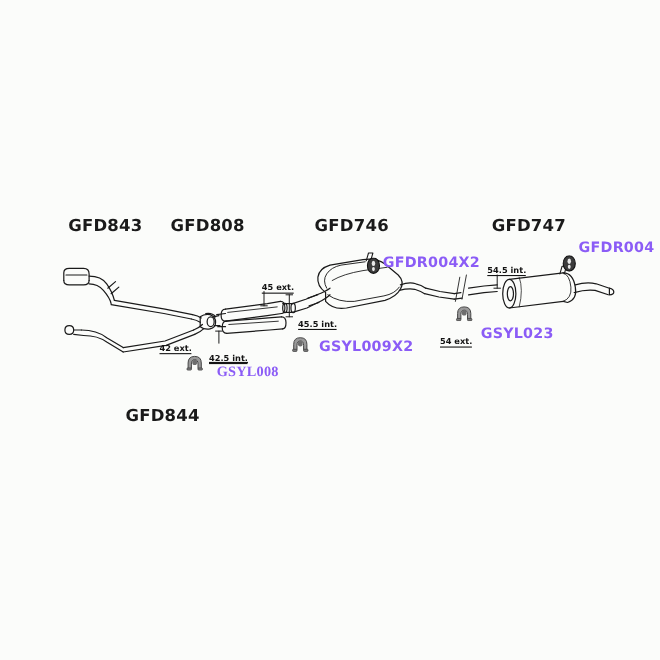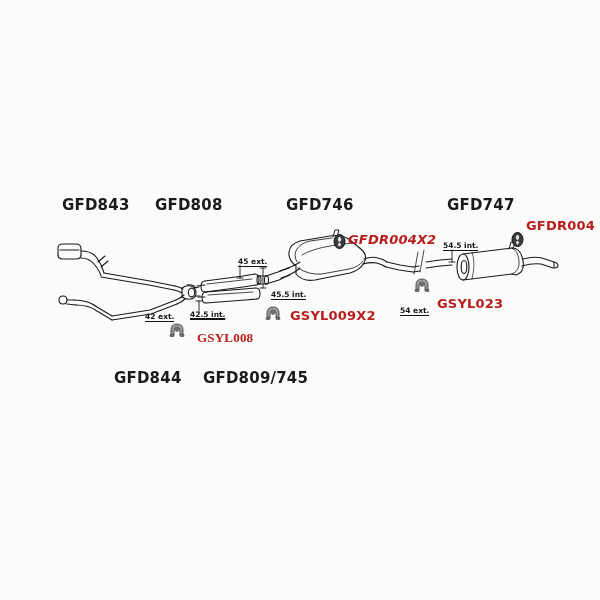--- a/index.html
+++ b/index.html
@@ -30,21 +30,21 @@
     font-weight: bold;
     color: #1a1a1a;
     white-space: nowrap;
     letter-spacing: 0.2px;
   }
   .ref-label {
     position: absolute;
     font-family: "DejaVu Sans", "Liberation Sans", sans-serif;
     font-size: 13px;
     font-weight: bold;
-    color: #b91c1c;
+    color: #8b5cf6;
     white-space: nowrap;
     letter-spacing: 0.2px;
   }
   .dim-label {
     position: absolute;
     font-family: "DejaVu Sans", "Liberation Sans", sans-serif;
     font-size: 7.5px;
     font-weight: bold;
     color: #141414;
     white-space: nowrap;
@@ -213,32 +213,31 @@
         <path d="M449,262 L455,262"></path>
       </g>
     </g>
   </svg>
 
   <div class="part-label" style="left:62px; top:196px;">GFD843</div>
   <div class="part-label" style="left:155px; top:196px;">GFD808</div>
   <div class="part-label" style="left:286px; top:196px;">GFD746</div>
   <div class="part-label" style="left:447px; top:196px;">GFD747</div>
   <div class="part-label" style="left:90px; top:369px;margin-left:24px;">GFD844</div>
-  <div class="part-label" style="left:203px; top:369px;">GFD809/745</div>
-
-  <div class="ref-label" style="left:348px; top:232px;font-style:italic;">GFDR004X2</div>
+
+  <div class="ref-label" style="left:348px; top:232px;">GFDR004X2</div>
   <div class="ref-label" style="left:526px; top:218px;">GFDR004</div>
   <div class="ref-label" style="left:437px; top:296px;">GSYL023</div>
   <div class="ref-label" style="left:197px; top:330px;font-family:Liberation Serif, serif;">GSYL008</div>
   <div class="ref-label" style="left:290px; top:308px;">GSYL009X2</div>
 
   <div class="dim-label" style="left:226px; top:258px;margin-left:12px;">45 ext.</div>
   <div class="dim-label" style="left:271px; top:291px;">45.5 int.</div>
   <div class="dim-label" style="left:145px; top:313px;">42 ext.</div>
-  <div class="dim-label" style="left:190px; top:311px;text-decoration:underline;">42.5 int.</div>
+  <div class="dim-label" style="left:190px; top:322px;text-decoration:underline;">42.5 int.</div>
   <div class="dim-label" style="left:400px; top:267px;margin-top:40px;">54 ext.</div>
   <div class="dim-label" style="left:443px; top:242px;">54.5 int.</div>
 
   <div class="hanger-icon" style="left:333px; top:234px;">
     <svg width="13" height="15" viewBox="0 0 13 15">
       <ellipse cx="6.5" cy="7.5" rx="5.5" ry="7" fill="#3c3c3c" stroke="#111" stroke-width="1"></ellipse>
       <ellipse cx="6.5" cy="5.5" rx="1.6" ry="2.4" fill="#e8e8e8"></ellipse>
       <ellipse cx="6.5" cy="10.6" rx="1.3" ry="1.9" fill="#e8e8e8"></ellipse>
     </svg>
   </div>

